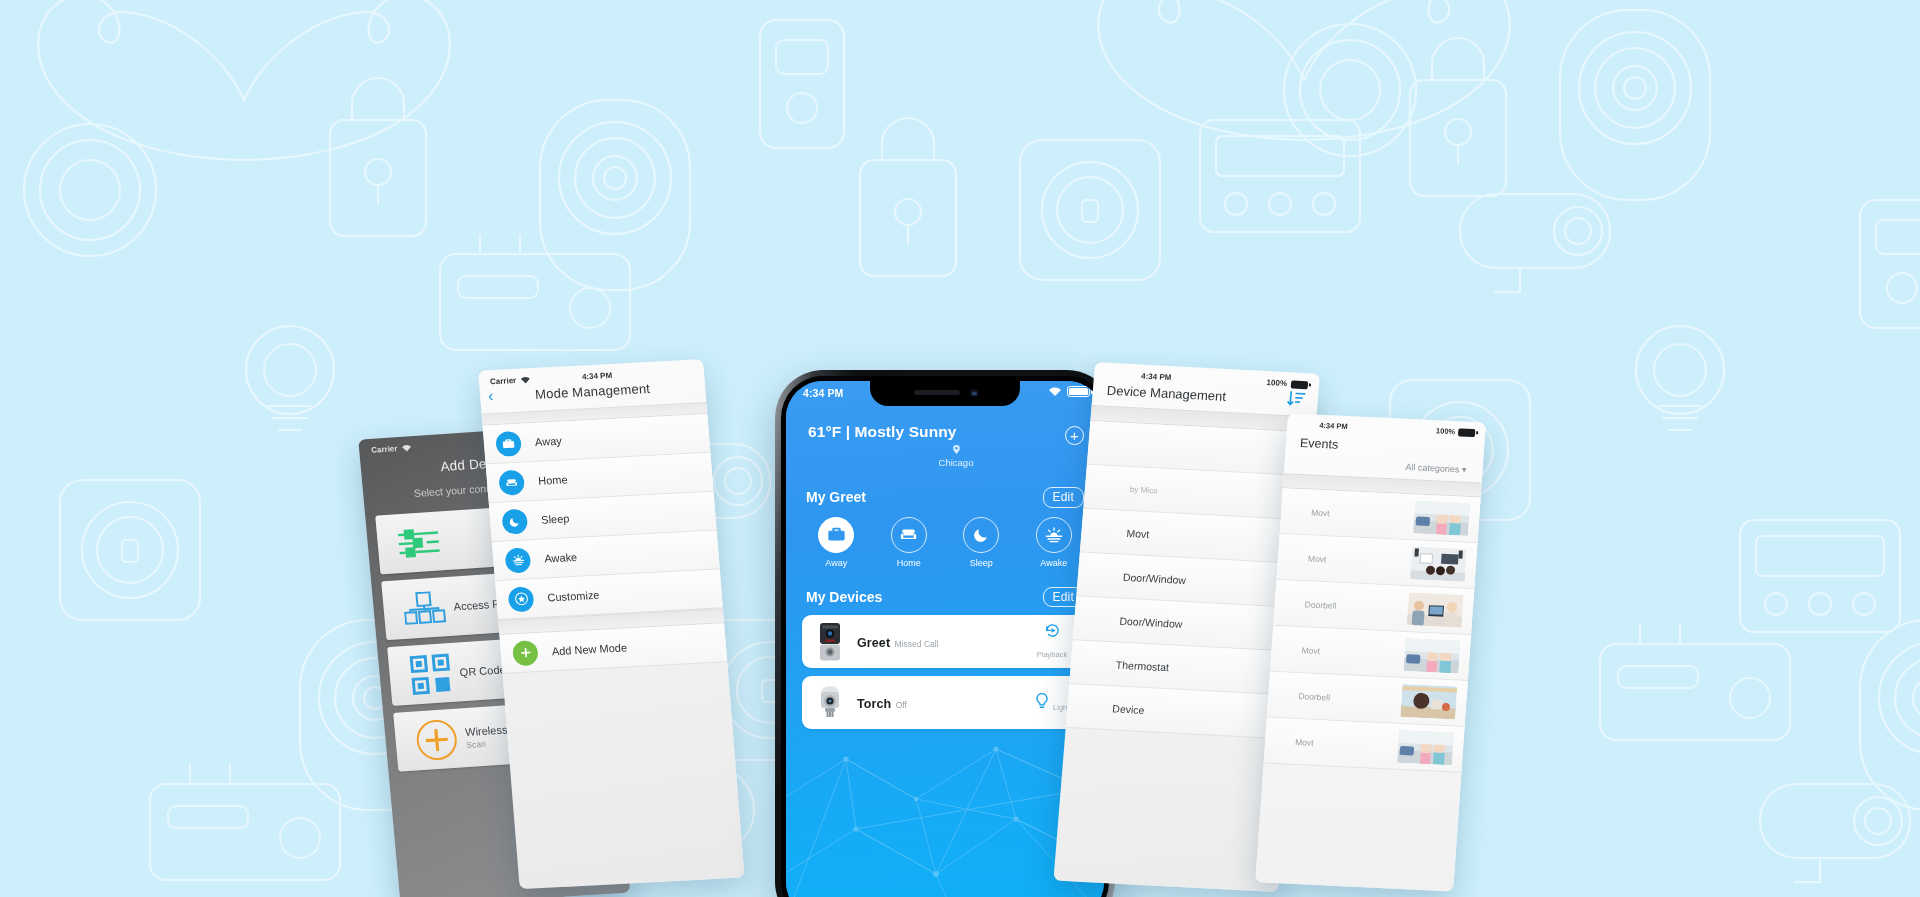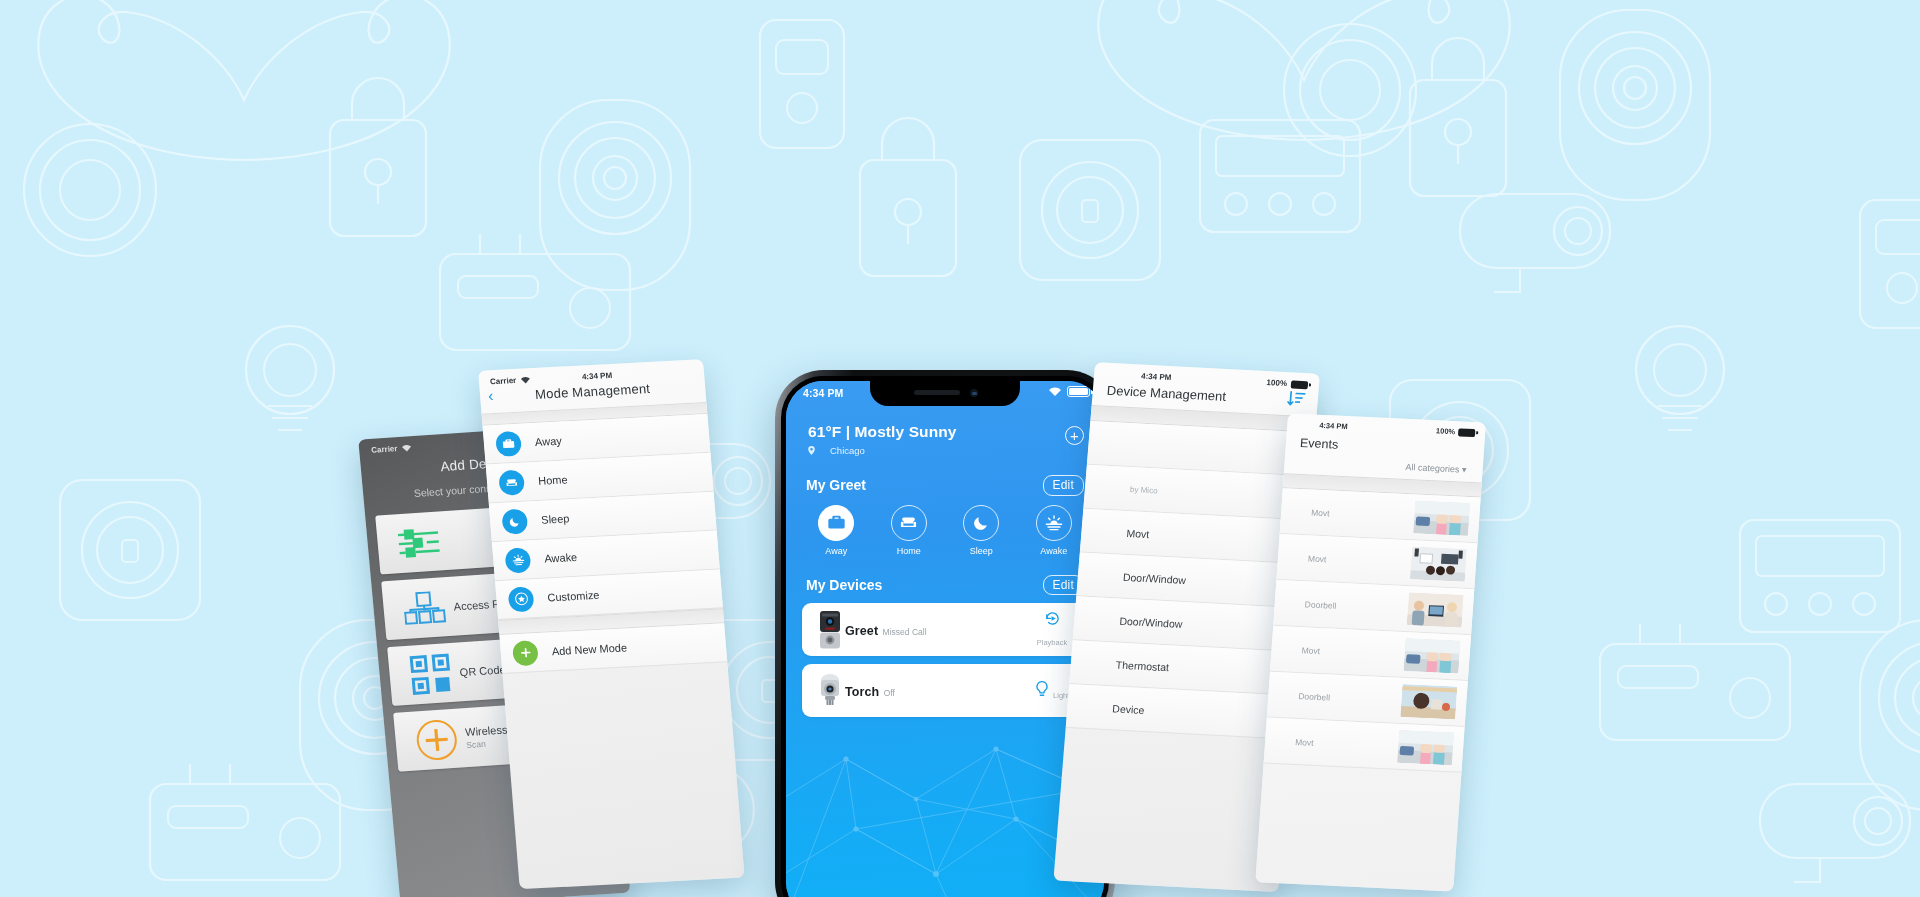--- a/index.html
+++ b/index.html
@@ -53,21 +53,21 @@
   
   .c-blue{
     position:absolute;left:0;right:0;top:0;bottom:0;
     background:linear-gradient(177deg,#3a9cf2 0%,#2e96ef 28%,#18a9f5 75%,#0fb0f7 100%);
   }
   .c-net{position:absolute;left:0;right:0;bottom:0;height:230px;opacity:.28;}
   .c-content{position:absolute;left:0;right:0;top:25px;bottom:0;}
 
   .weather{padding:17px 0 0 22px;color:#fff;}
   .weather .temp{font-size:15.5px;font-weight:700;letter-spacing:.1px;}
-  .weather .loc{margin-top:4px;font-size:9.5px;color:#e3f2ff;display:flex;align-items:center;gap:15px;}
+  .weather .loc{margin-top:4px;font-size:9.5px;color:#e3f2ff;display:flex;align-items:center;gap:3px;flex-direction:column;}
   .plus-btn{
     position:absolute;right:20px;top:20px;width:19px;height:19px;border-radius:50%;
     border:1.4px solid #fff;color:#fff;display:flex;align-items:center;justify-content:center;
     font-size:15px;line-height:0;font-weight:300;box-sizing:border-box;
   }
 
   .sec-head{display:flex;align-items:center;justify-content:space-between;padding:0 20px;margin-top:19px;}
   .sec-head .t{color:#fff;font-size:14px;font-weight:700;}
   .edit-pill{
     border:1.2px solid rgba(255,255,255,.85);border-radius:9px;color:#fff;
@@ -82,21 +82,21 @@
   }
   .mode.active .circ{background:#fff;border-color:#fff;}
   .mode .lbl{margin-top:5px;color:#fff;font-size:9px;}
 
   .devices{padding:8px 16px 0;}
   .dev-card{
     background:#fff;border-radius:9px;height:53px;margin-bottom:8px;
     display:flex;align-items:center;padding:0 13px;box-shadow:0 1px 3px rgba(0,40,80,.10);
   }
   .dev-thumb{width:30px;height:38px;flex:0 0 30px;display:flex;align-items:center;justify-content:center;}
-  .dev-txt{flex:1;}
+  .dev-txt{margin-left:12px;flex:1;}
   .dev-txt .n{font-size:12.5px;font-weight:700;color:#1c2023;letter-spacing:.1px;}
   .dev-txt .s{font-size:8.5px;color:#9aa2a8;margin-top:3px;}
   .dev-act{width:46px;text-align:center;color:#18a0e8;}
   .dev-act .al{font-size:7.5px;color:#a6aeb4;margin-top:1px;}
 
   
   #phone-add{left:358px;top:432px;width:230px;height:470px;
     transform:rotate(-5.2deg) skewY(1.4deg);transform-origin:50% 0%;}
   #phone-add .screen{
     inset:0;width:230px;height:470px;border-radius:7px;

